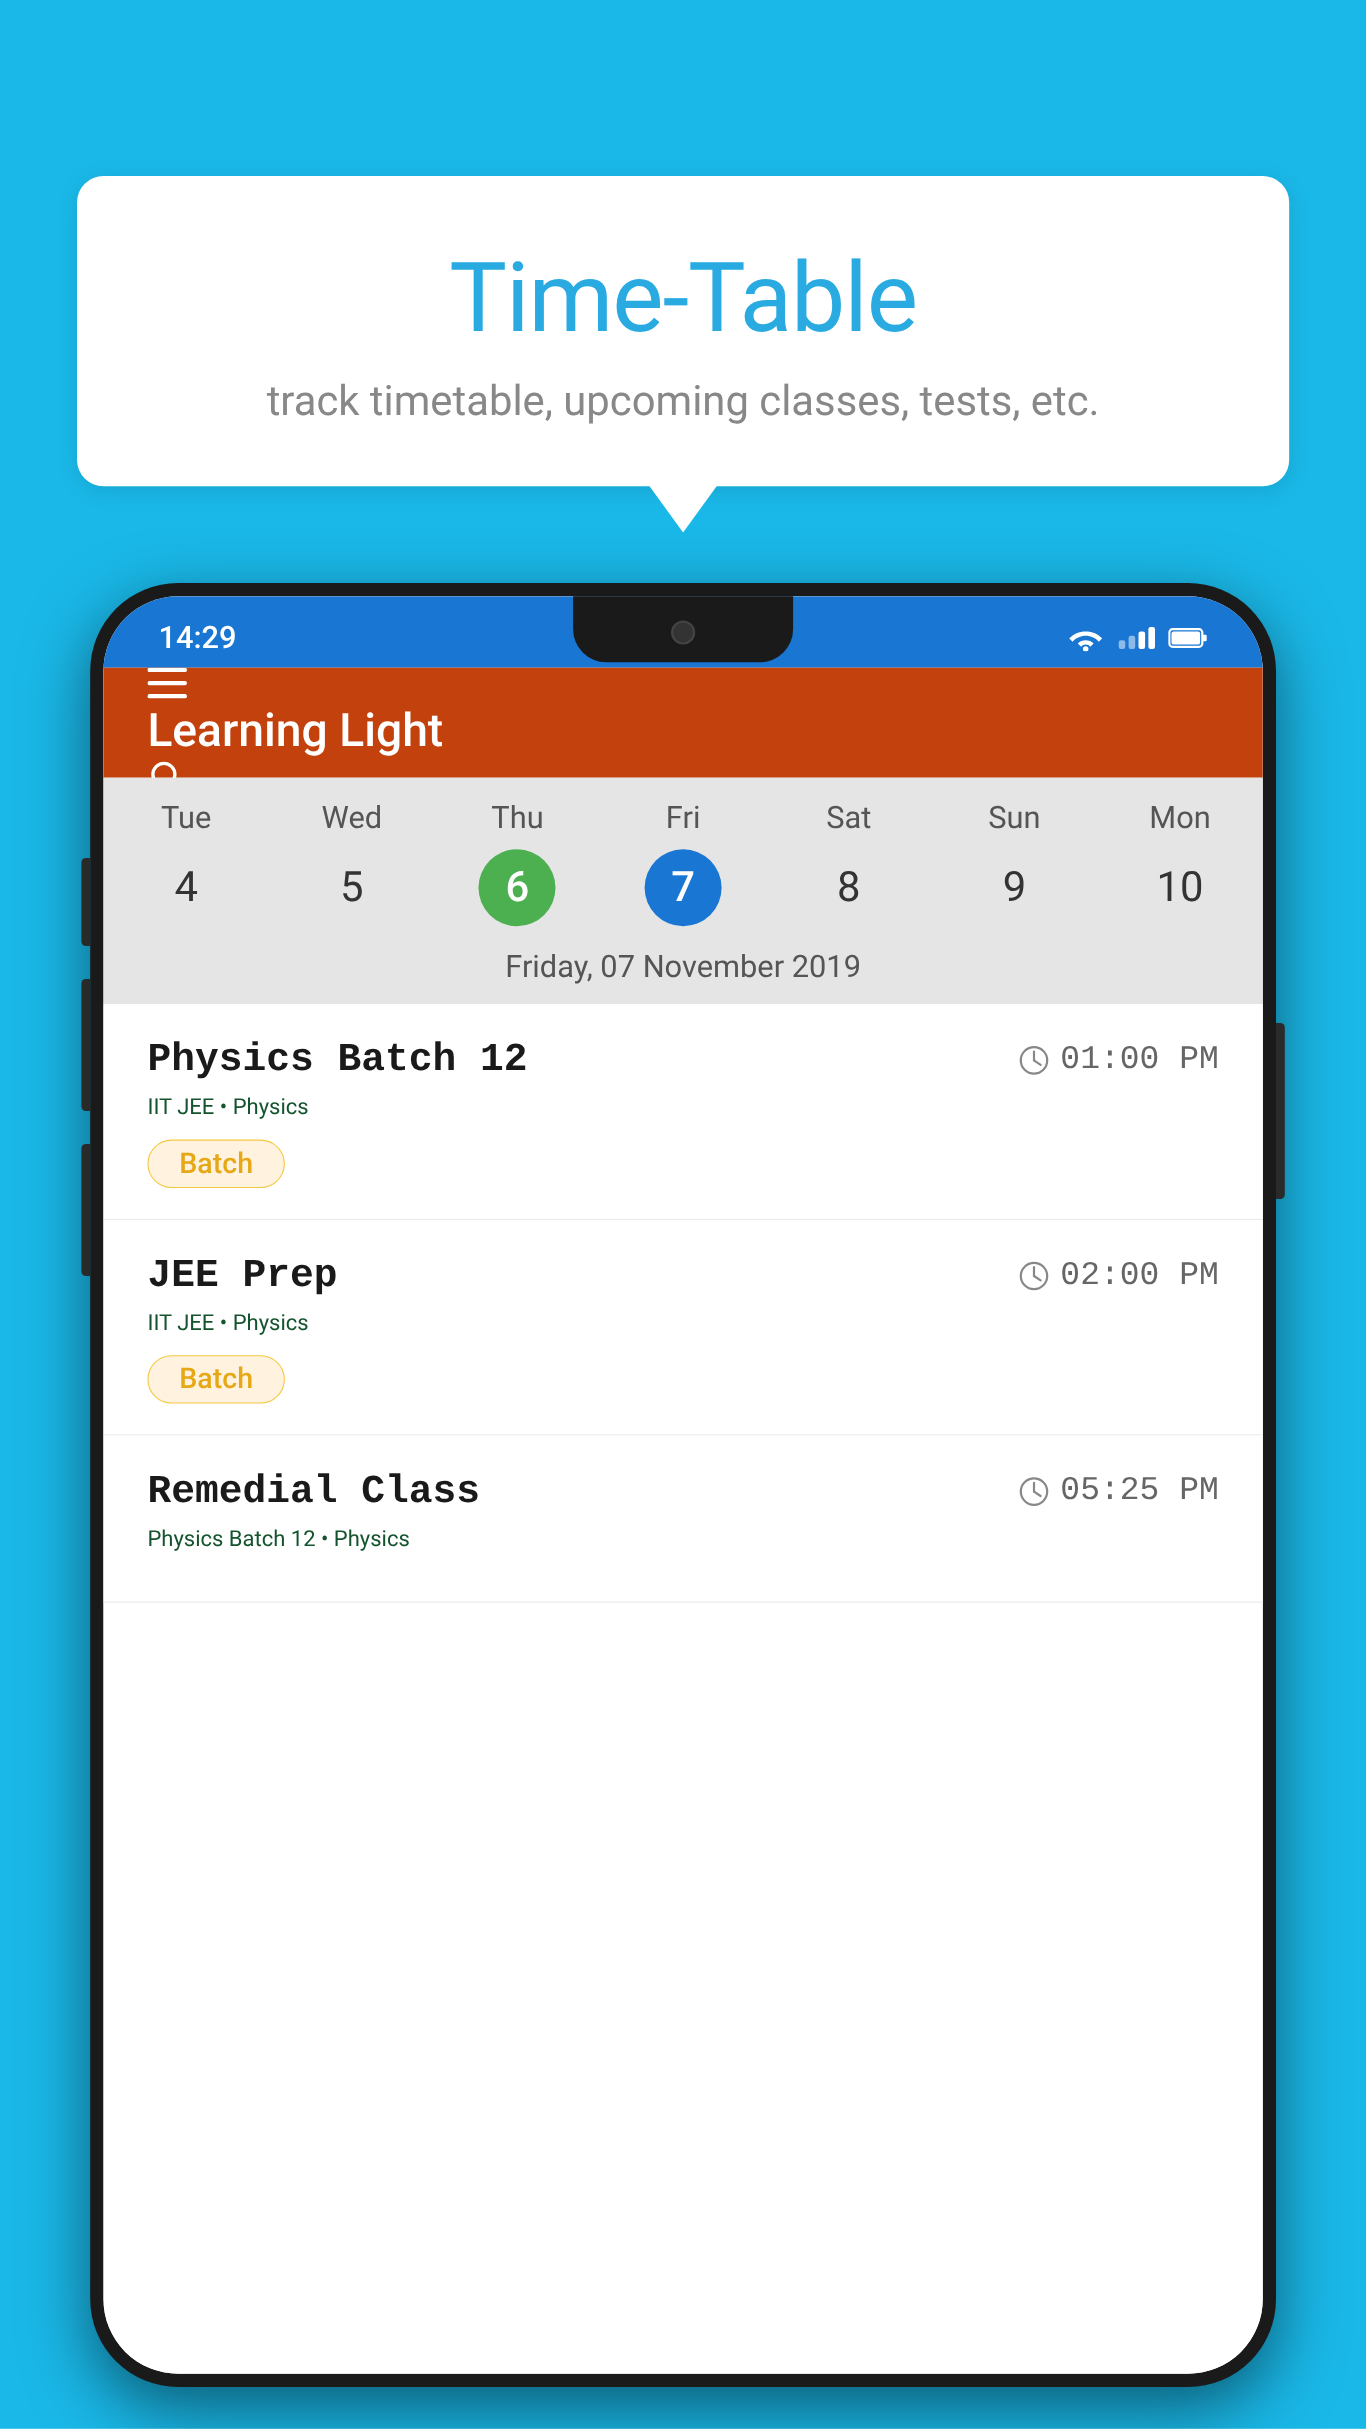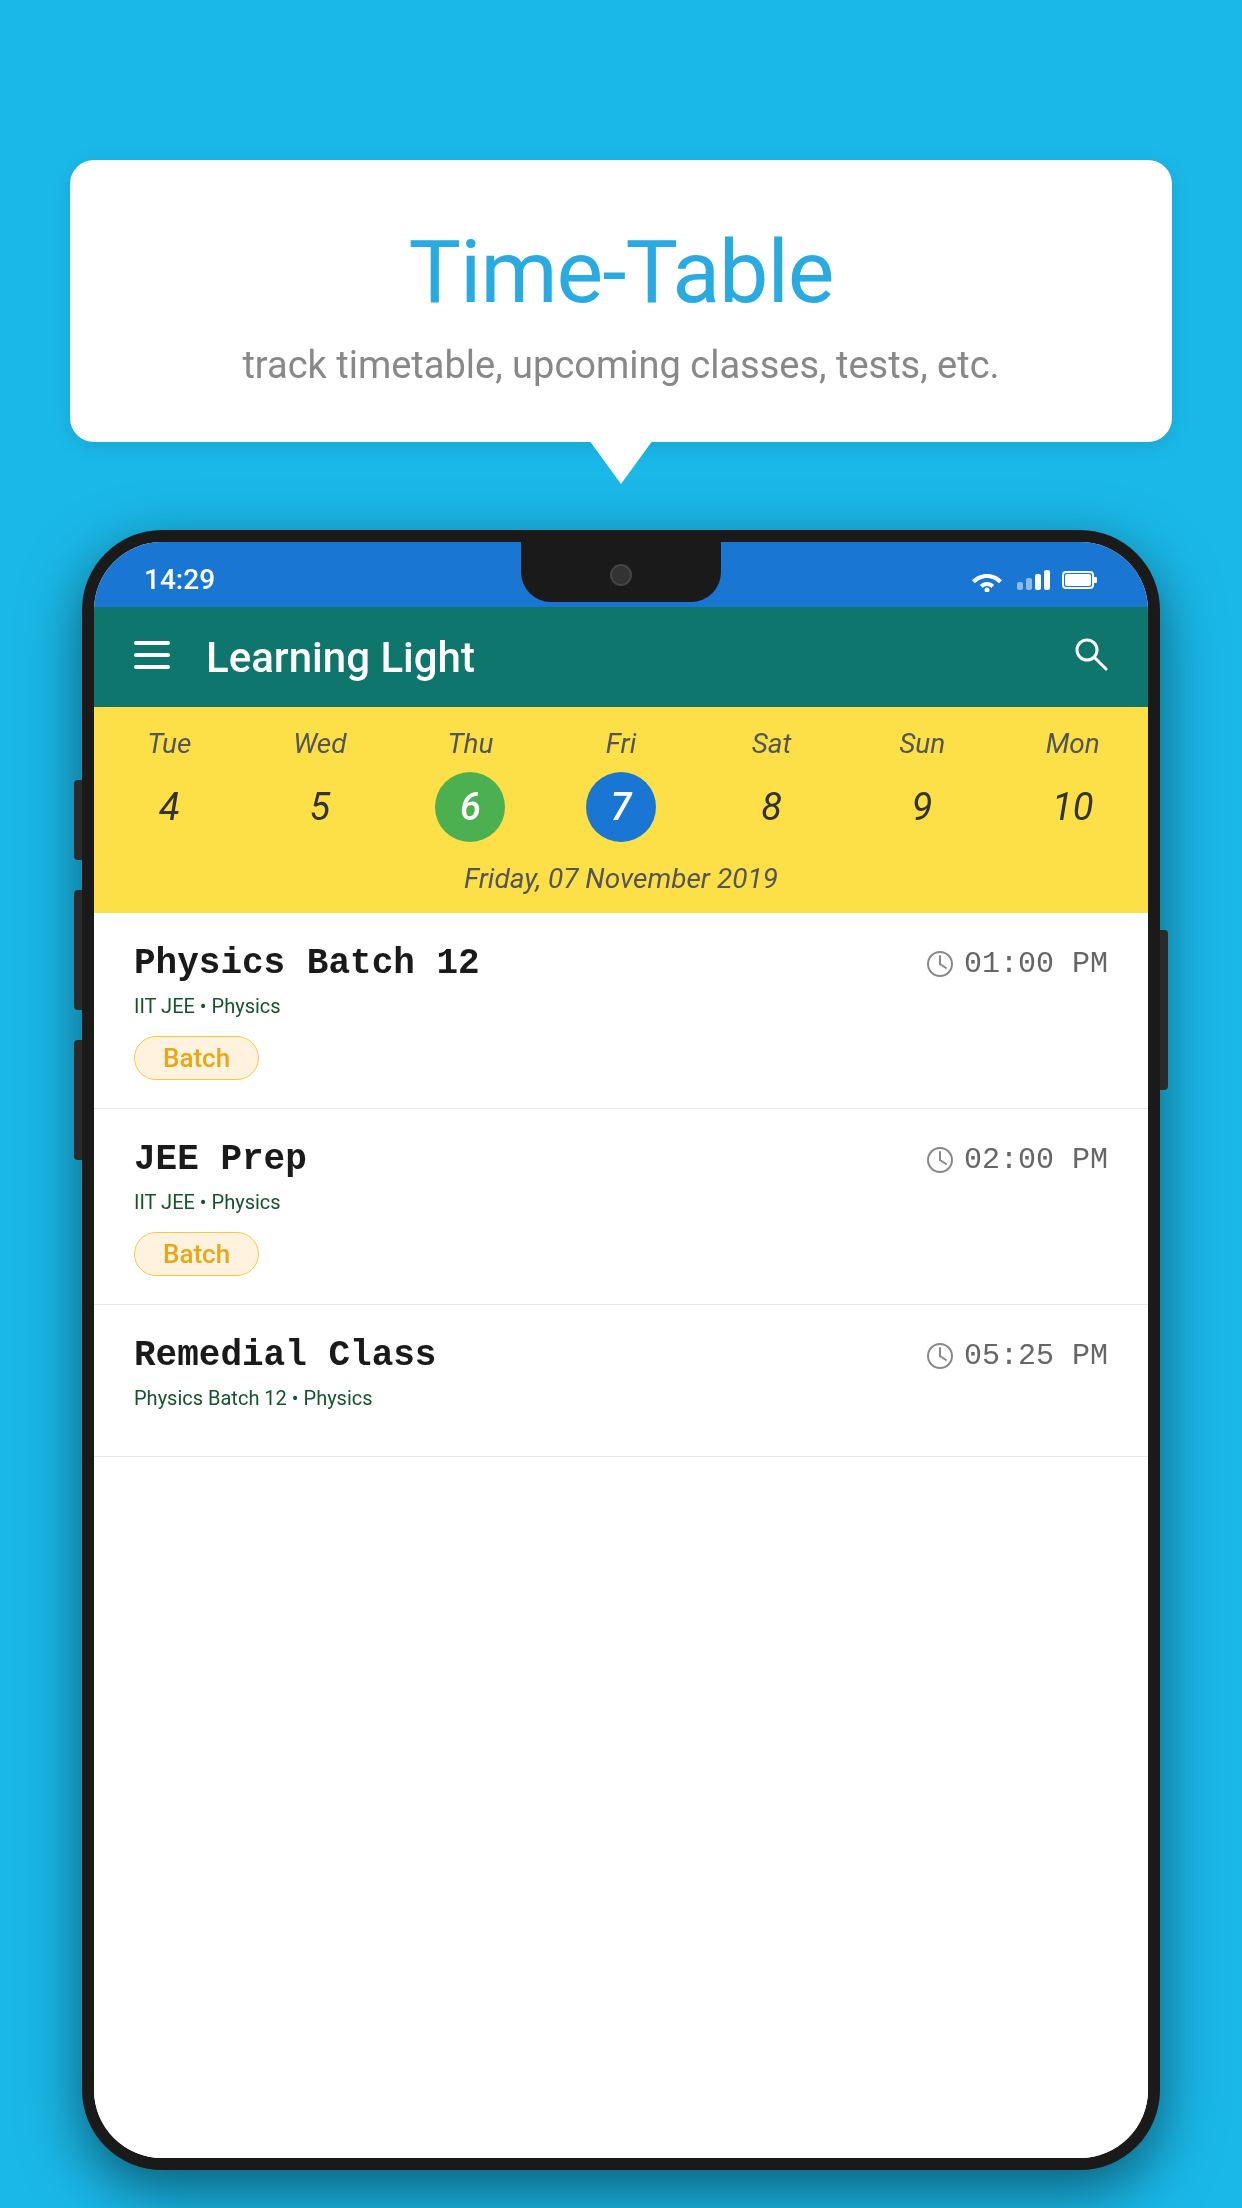--- a/index.html
+++ b/index.html
@@ -186,26 +186,27 @@
     }
 
     .signal-bar {
       background: white;
       width: 6px;
       border-radius: 2px;
     }
 
     
     .app-bar {
-      background: #0f766e;
+      background: #c2410c;
       height: 100px;
       display: flex;
-      align-items: center;
+      align-items: flex-start;
       padding: 0 40px;
       flex-shrink: 0;
+      flex-direction: column;
     }
 
     .hamburger-icon {
       color: white;
       font-size: 32px;
       margin-right: 36px;
       line-height: 1;
     }
 
     .app-title {
@@ -215,23 +216,22 @@
       flex: 1;
     }
 
     .search-icon-btn {
       color: white;
       font-size: 36px;
     }
 
     
     .calendar-section {
-      background: #fde047;
+      background: #e5e5e5;
       flex-shrink: 0;
-      font-style: italic;
     }
 
     .day-names-row {
       display: flex;
       padding: 20px 0 8px;
     }
 
     .day-name-cell {
       flex: 1;
       text-align: center;

